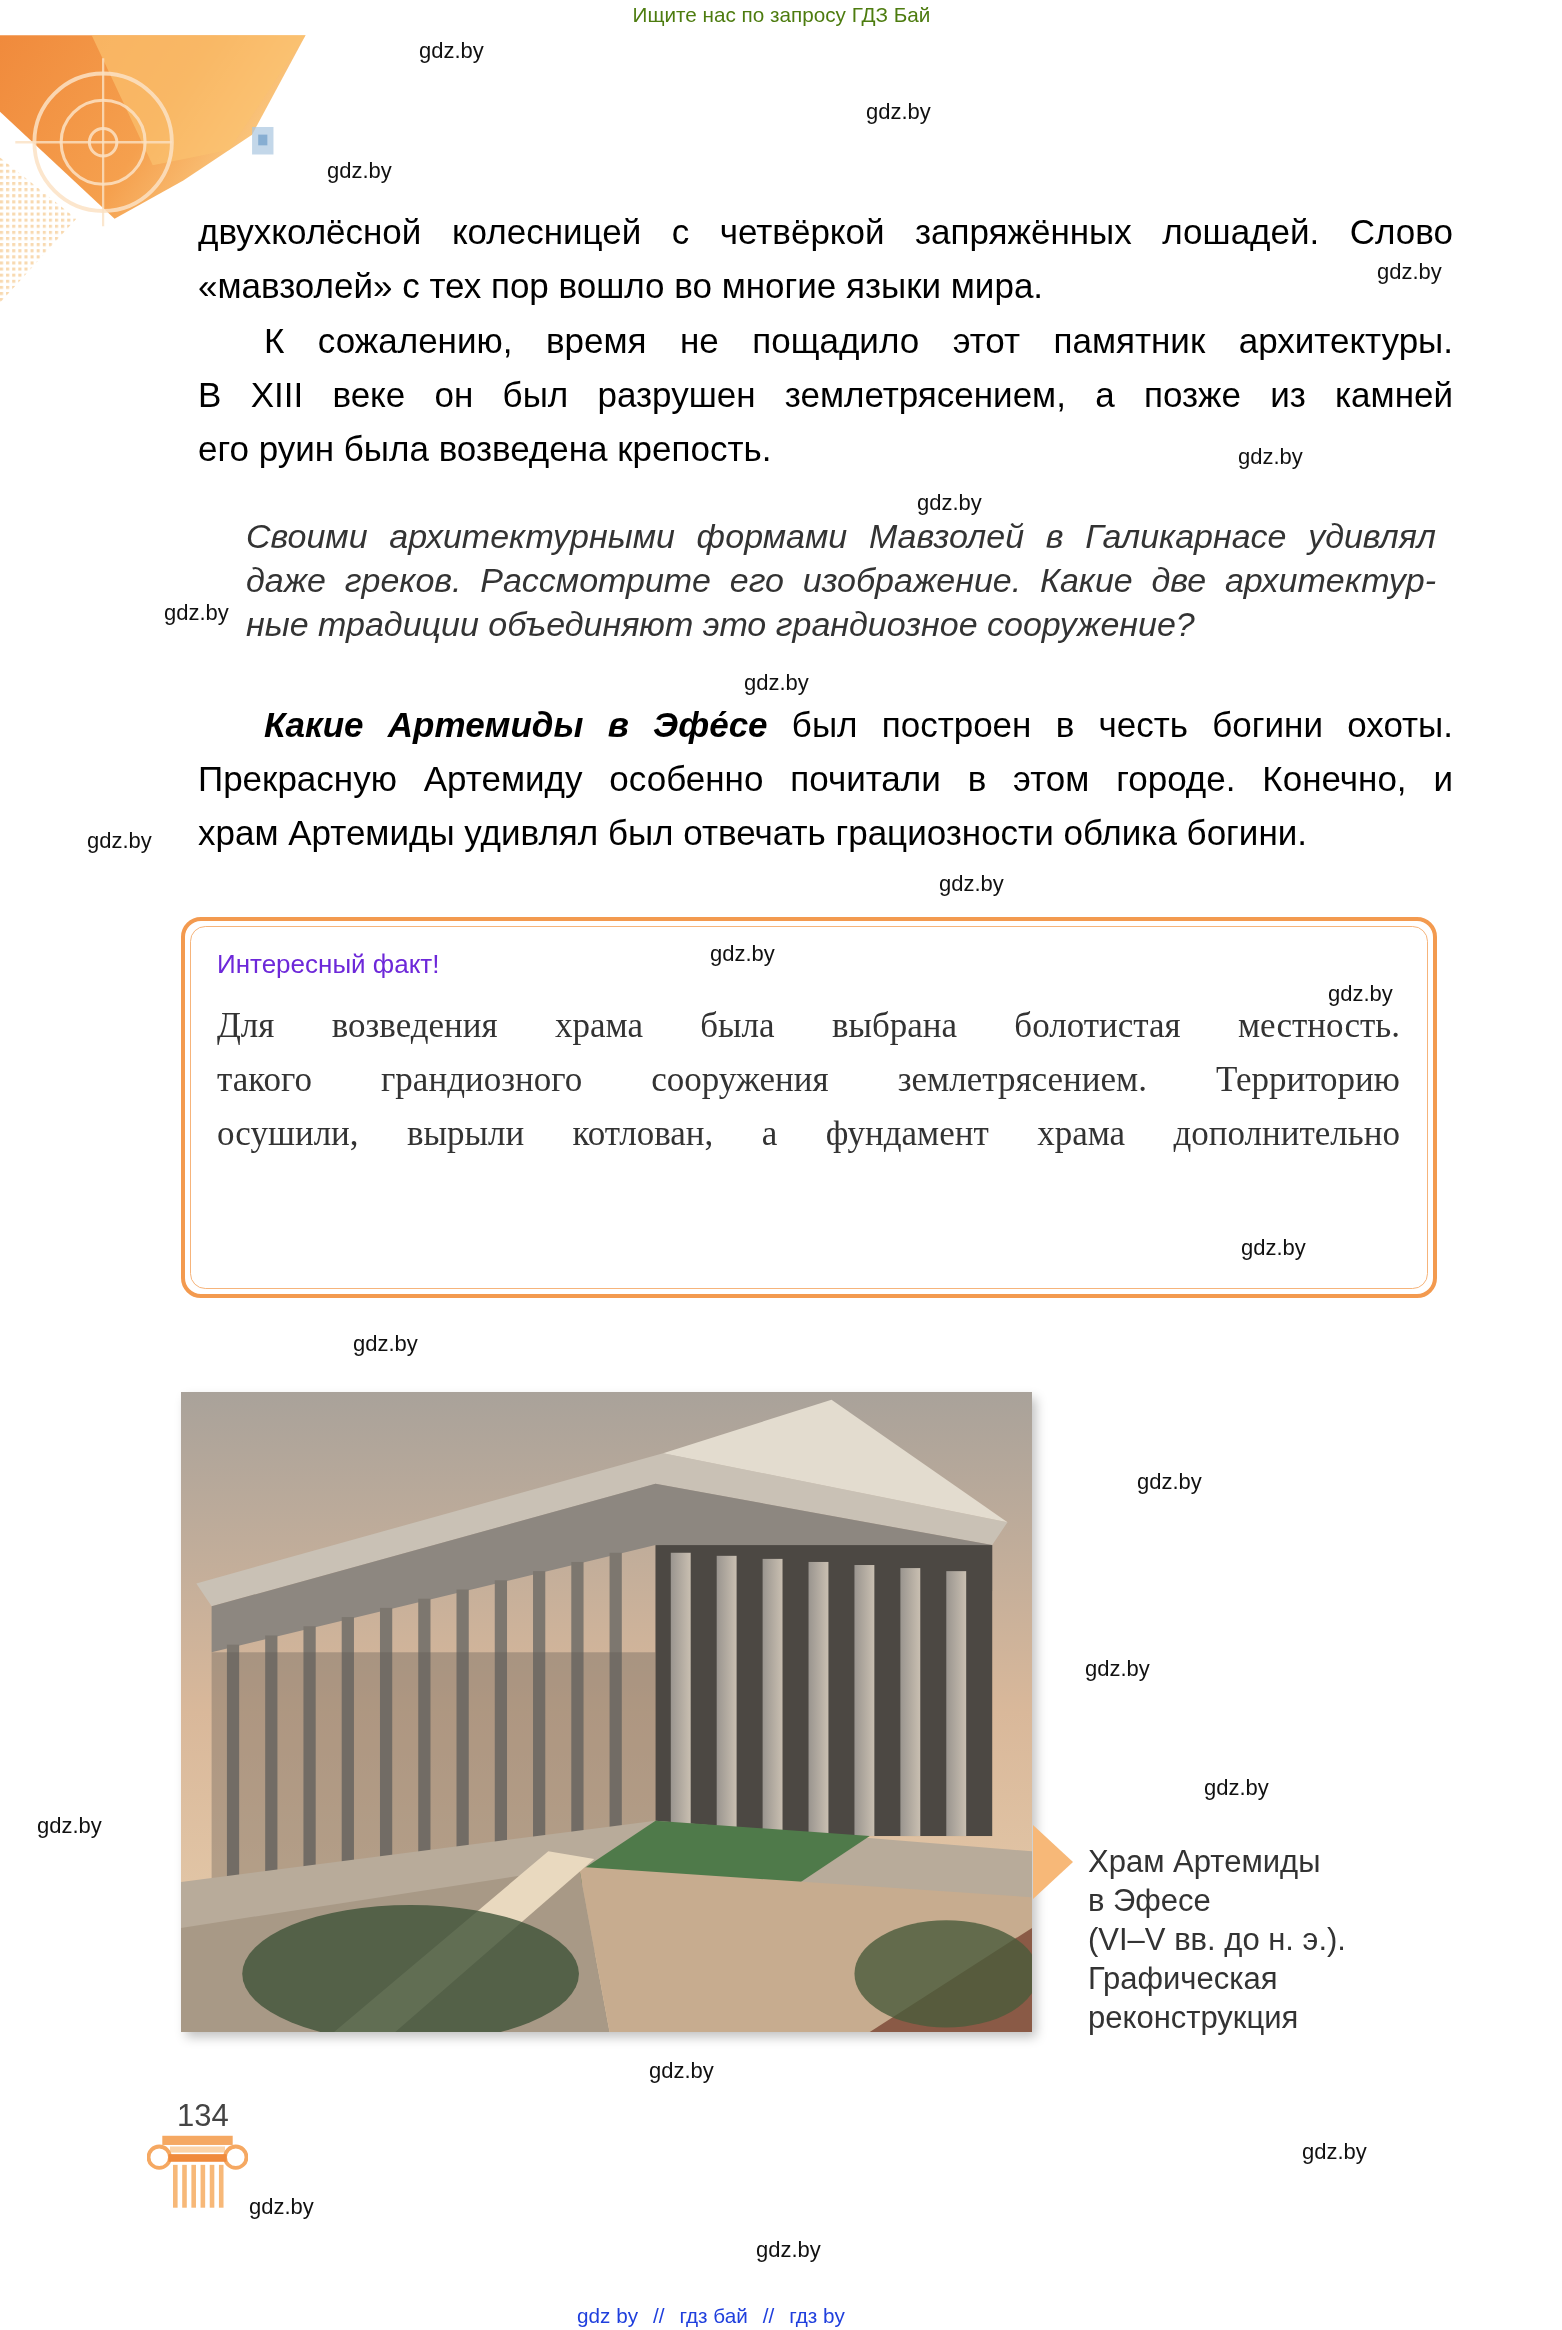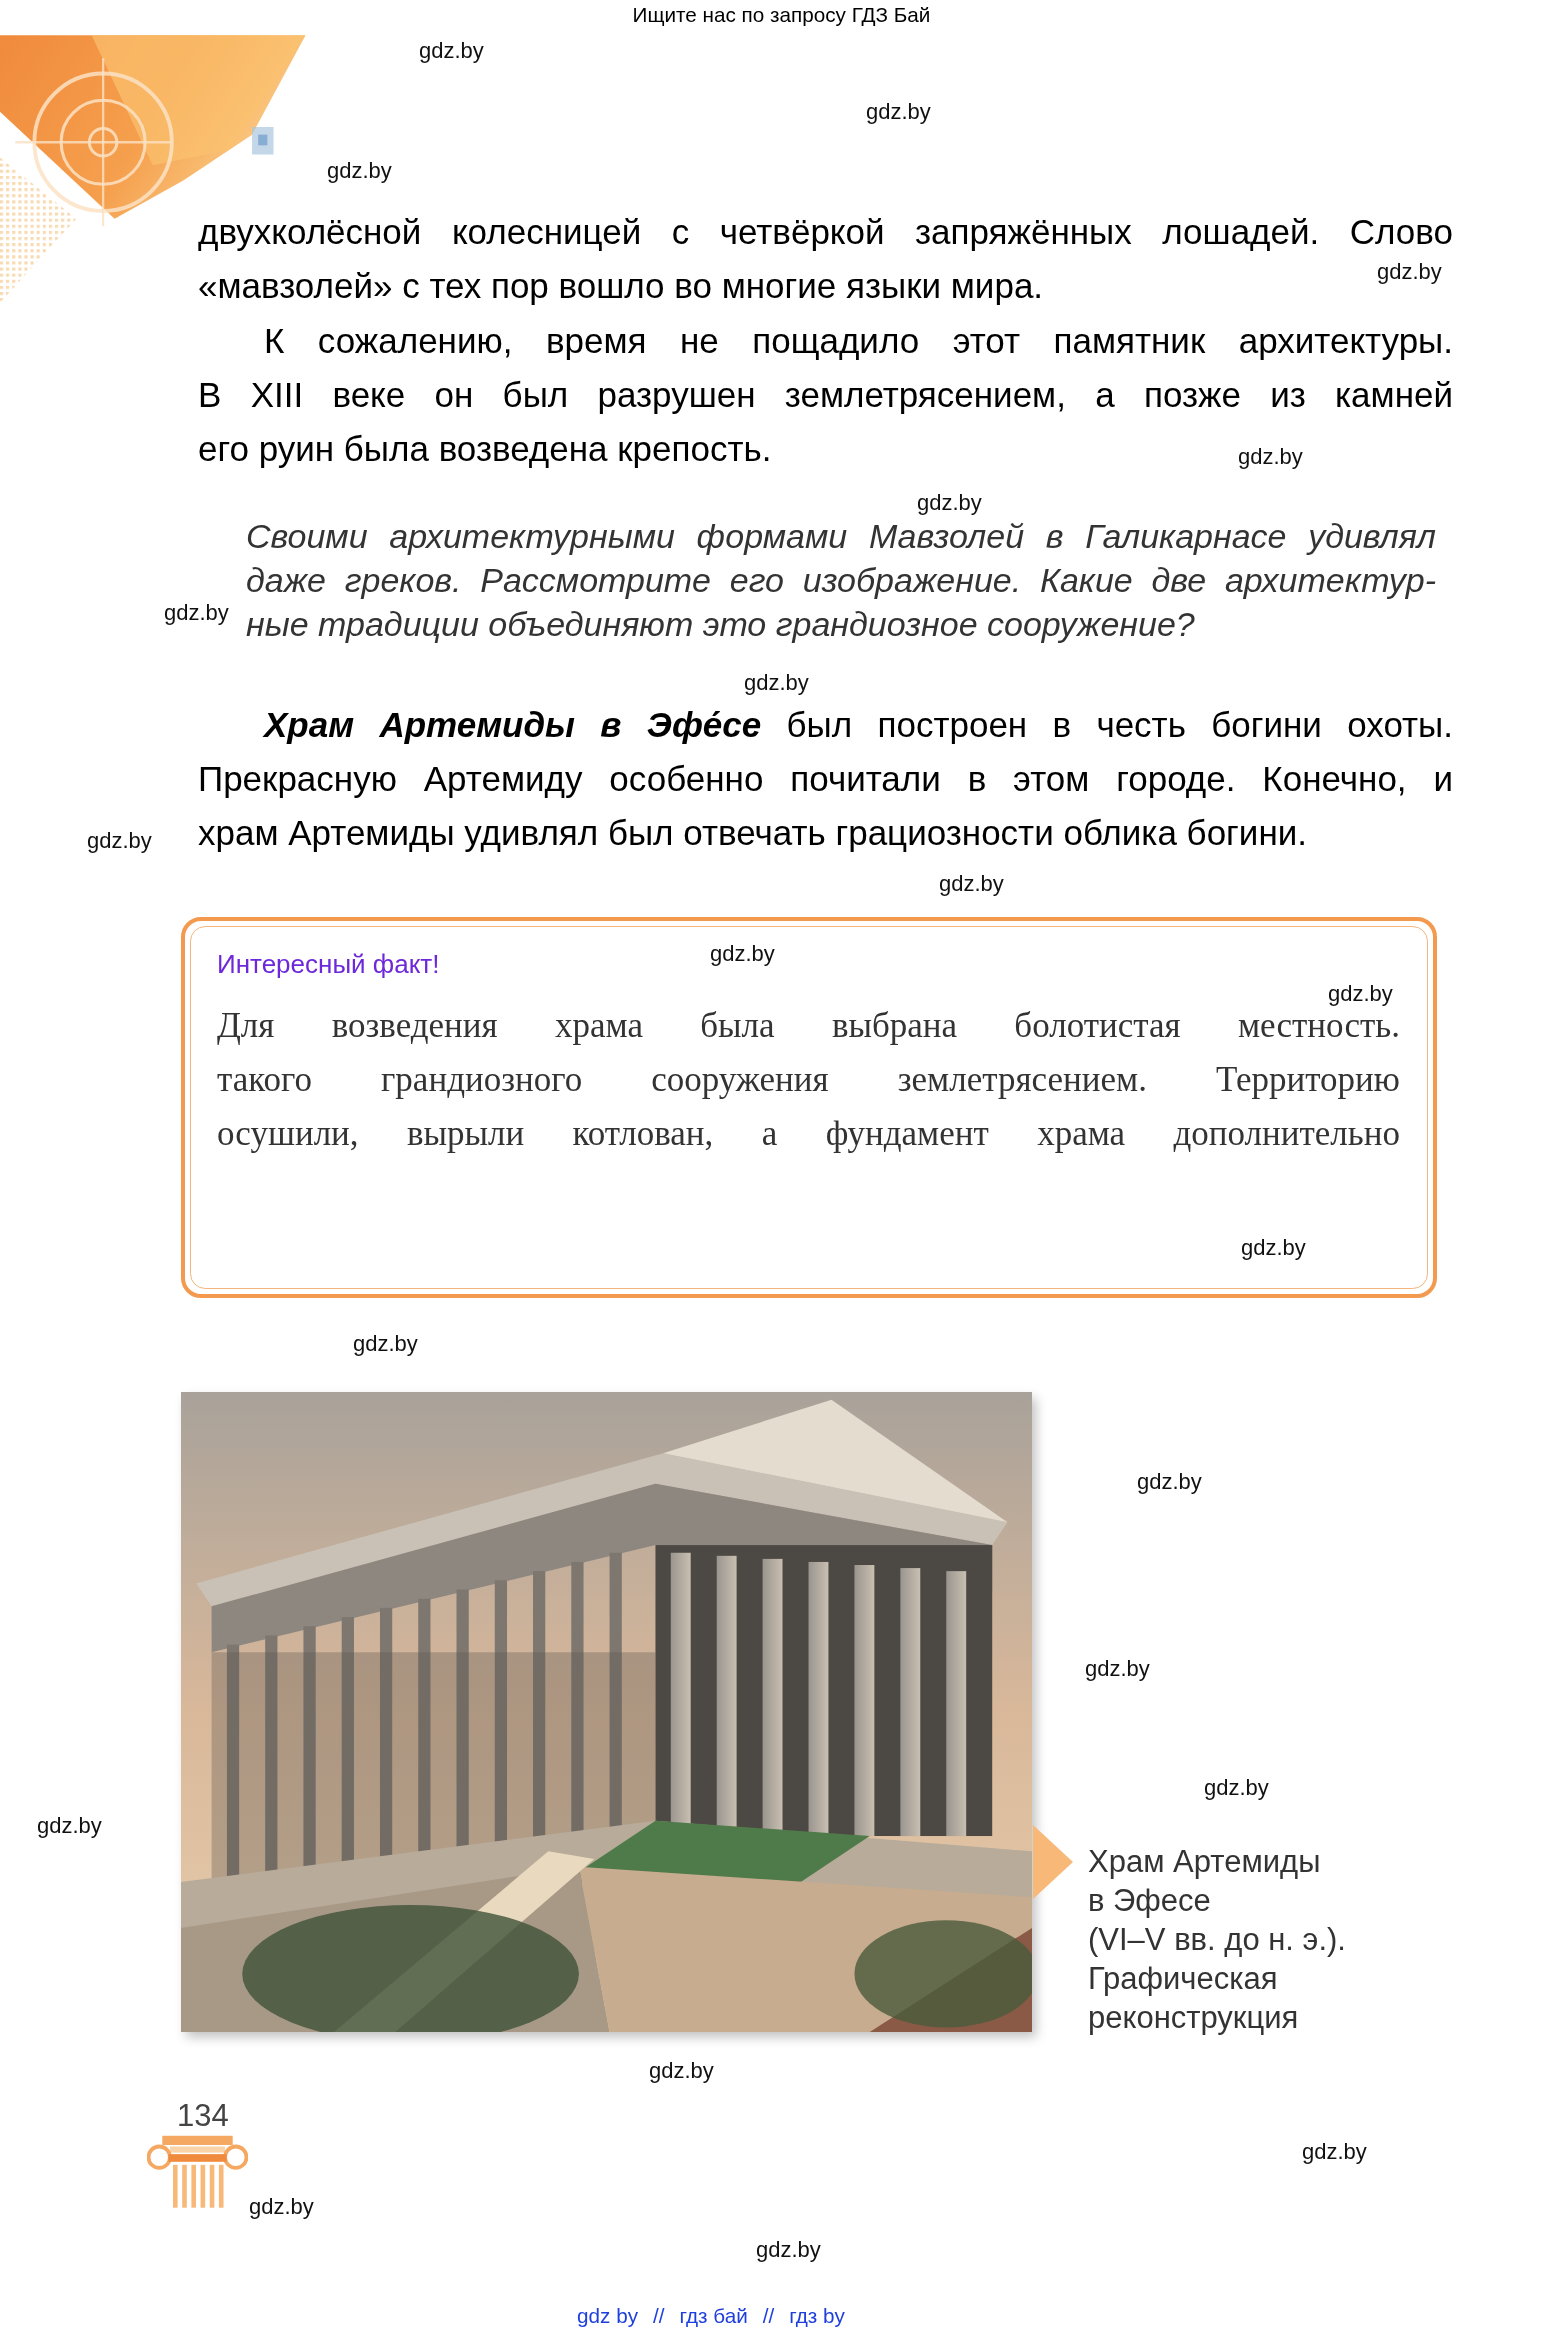--- a/index.html
+++ b/index.html
@@ -1,19 +1,19 @@
 <!DOCTYPE html>
 <html style="font-size:12.2px"><head>
   <meta charset="utf-8">
   <style>
     html, body { margin: 0; padding: 0; background: #ffffff; }
     body { width: 1563px; height: 2330px; position: relative; overflow: hidden;
            font-family: "Liberation Sans", "DejaVu Sans", sans-serif; color: #333333; }
     .abs { position: absolute; }
-    .promo-top { left: 0; width: 1563px; top: 3.1px; text-align: center; color: #000000;
+    .promo-top { left: 0; width: 1563px; top: 3.1px; text-align: center; color: #4d7c0f;
                  font-size: 20.7px; letter-spacing: 0px; }
     .wm { font-size: 22px; color: #111111; }
     .corner-deco { left: 0; top: 35px; width: 317px; height: 268px; }
     .body-text { left: 198px; width: 1255px; font-size: 35px; line-height: 54px; text-align: justify; color: #000000; }
     .line { display: block; text-align-last: justify; white-space: nowrap; }
     .line.last { text-align-last: left; }
     .indent { padding-left: 66px; }
     .question { left: 246px; width: 1190px; font-size: 34px; line-height: 44px; font-style: italic; color: #333333; }
     .q-line { display: block; text-align-last: justify; white-space: nowrap; }
     .q-line.last { text-align-last: left; }
@@ -97,21 +97,21 @@
   <span class="line last">его руин была возведена крепость.</span>
 </div>
 
 <div class="abs question" style="top:514px;">
   <span class="q-line">Своими архитектурными формами Мавзолей в Галикарнасе удивлял</span>
   <span class="q-line">даже греков. Рассмотрите его изображение. Какие две архитектур-</span>
   <span class="q-line last">ные традиции объединяют это грандиозное сооружение?</span>
 </div>
 
 <div class="abs body-text" style="top:698px;">
-  <span class="line indent"><span class="bold-italic">Храм Артемиды в Эфе́се</span><span> был построен в честь богини охоты.</span></span>
+  <span class="line indent"><span class="bold-italic">Какие Артемиды в Эфе́се</span><span> был построен в честь богини охоты.</span></span>
   <span class="line">Прекрасную Артемиду особенно почитали в этом городе. Конечно, и</span>
   <span class="line last">храм Артемиды удивлял был отвечать грациозности облика богини.</span>
 </div>
 
 <div class="abs fact-box">
   <div class="fact-inner"></div>
 </div>
 <div class="abs fact-title">Интересный факт!</div>
 <div class="abs fact-text">
   <span class="line">Для возведения храма была выбрана болотистая местность.</span>

